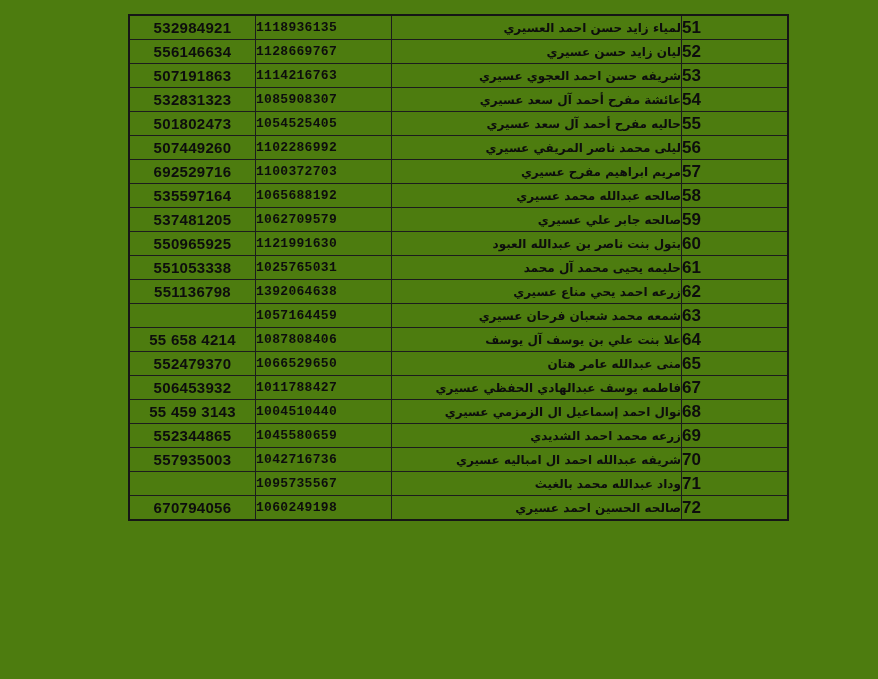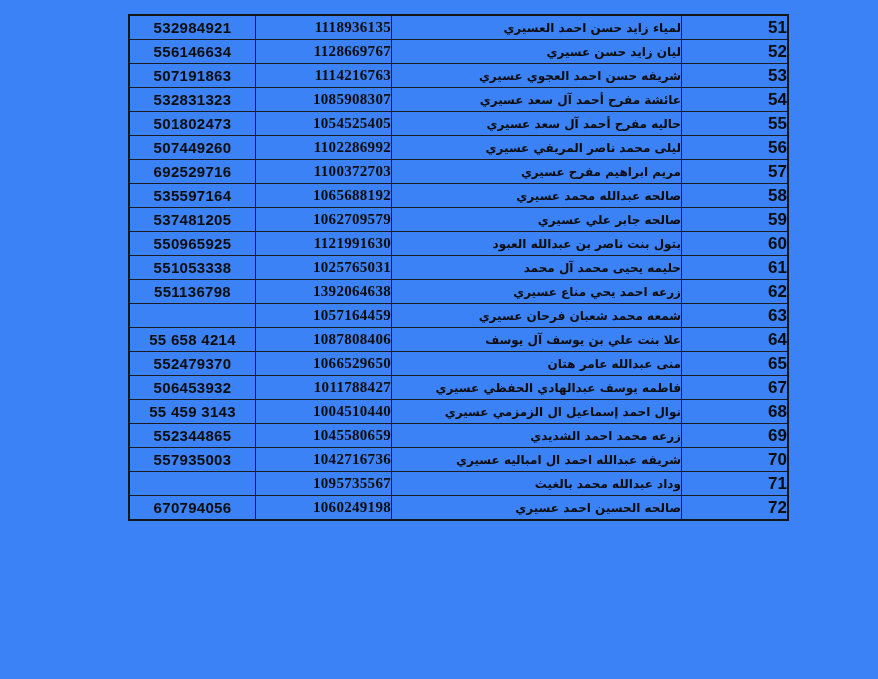--- a/index.html
+++ b/index.html
@@ -10,21 +10,21 @@
     width: 878px;
     height: 679px;
     background: #ffffff;
     position: relative;
     overflow: hidden;
     font-family: "Liberation Sans", sans-serif;
   }
   .page {
     position: absolute;
     inset: 0;
-    background: #3b82f6;
+    background: #4d7c0f;
   }
   table.roster {
     position: absolute;
     left: 128px;
     top: 14px;
     width: 654px;
     border-collapse: collapse;
     table-layout: fixed;
     border: 2px solid #161616;
   }
@@ -40,36 +40,36 @@
   }
   td.cell-phone {
     width: 125px;
     text-align: center;
     font-size: 15px;
     font-family: "Liberation Sans", "DejaVu Sans", sans-serif;
     letter-spacing: 0.3px;
   }
   td.cell-id {
     width: 135px;
-    text-align: right;
-    font-size: 15px;
-    font-family: Liberation Serif, serif;
+    text-align: left;
+    font-size: 13px;
+    font-family: Liberation Mono, monospace;
     letter-spacing: 0.3px;
   }
   td.cell-name {
     width: 289px;
     direction: rtl;
     text-align: right;
     padding-right: 2px;
     font-size: 12px;
     font-family: "DejaVu Sans", sans-serif;
   }
   td.cell-num {
     width: 105px;
-    text-align: right;
+    text-align: left;
     font-size: 17px;
     font-family: "Liberation Sans", "DejaVu Sans", sans-serif;
   }
 </style>
 </head>
 <body>
 
 <div class="page">
   <table class="roster">
     <tbody id="roster-body">

